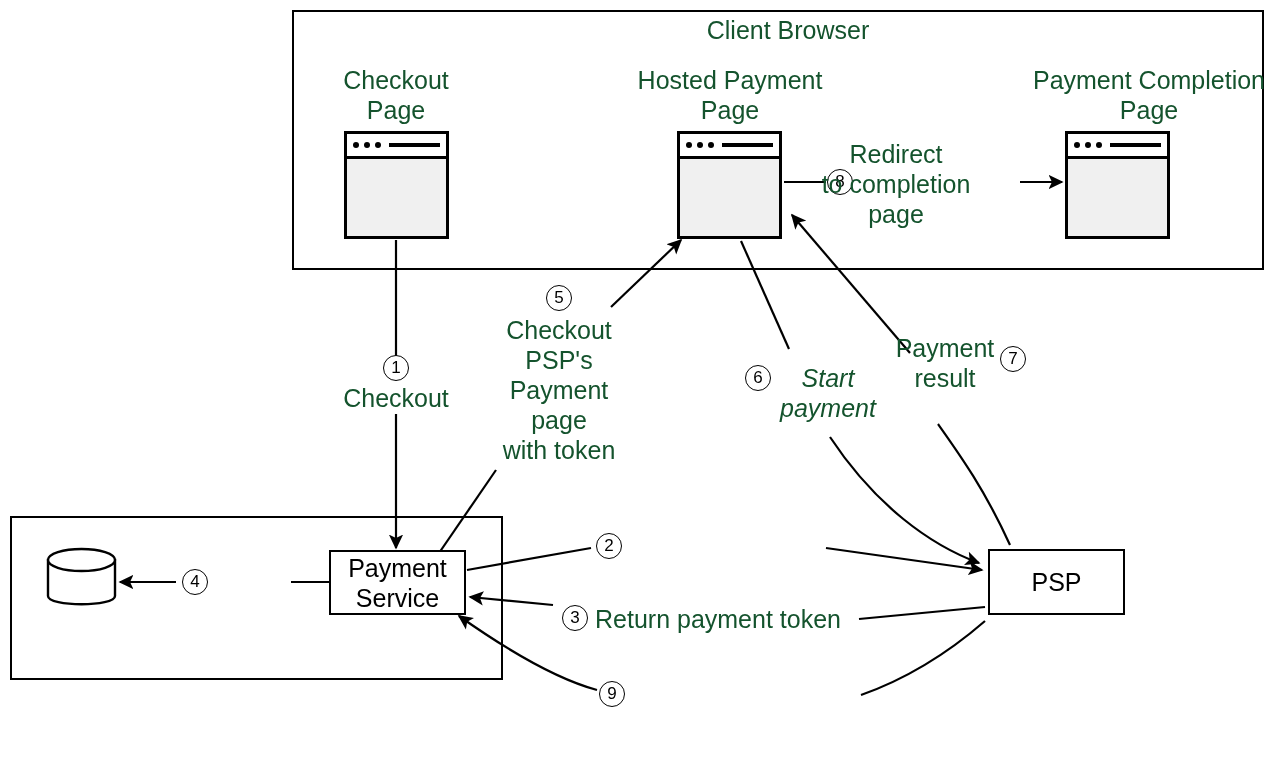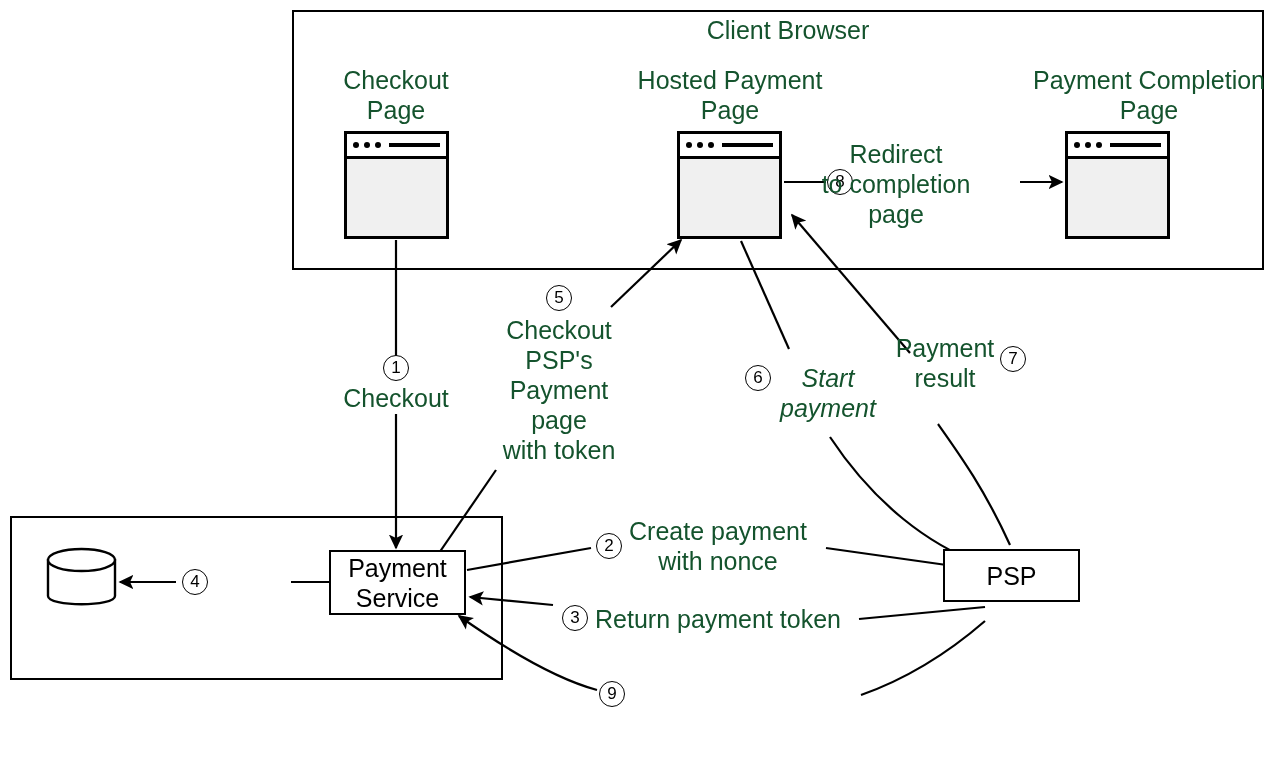--- a/index.html
+++ b/index.html
@@ -178,36 +178,34 @@
       <span class="dot" style="left:6px;"></span>
       <span class="dot" style="left:17px;"></span>
       <span class="dot" style="left:28px;"></span>
       <span class="addr" style="left:42px; right:6px;"></span>
     </div>
   </div>
 
   <div class="boxnode" style="left:329px; top:550px; width:137px; height:65px;">Payment
 Service</div>
 
-  <div class="boxnode" style="left:943px; top:549px; width:137px; height:53px;">PSP</div>
+  <div class="boxnode" style="left:988px; top:549px; width:137px; height:66px;">PSP</div>
 
   <div class="num" style="left:383px; top:355px;">1</div>
   <div class="num" style="left:596px; top:533px;">2</div>
   <div class="num" style="left:562px; top:605px;">3</div>
   <div class="num" style="left:182px; top:569px;">4</div>
   <div class="num" style="left:546px; top:285px;">5</div>
   <div class="num" style="left:745px; top:365px;">6</div>
   <div class="num" style="left:1000px; top:346px;">7</div>
   <div class="num" style="left:827px; top:169px;">8</div>
   <div class="num" style="left:599px; top:681px;">9</div>
 
   <div class="lbl" style="left:326px; top:383px; width:140px;">Checkout</div>
 
-  <div class="lbl" style="left:620px; top:516px; width:196px;">Create payment
-with nonce</div>
 
   <div class="lbl" style="left:586px; top:604px; width:264px; text-align:center;">Return payment token</div>
 
 
   <div class="lbl" style="left:489px; top:315px; width:140px;">Checkout
 PSP's
 Payment
 page
 with token</div>
 

